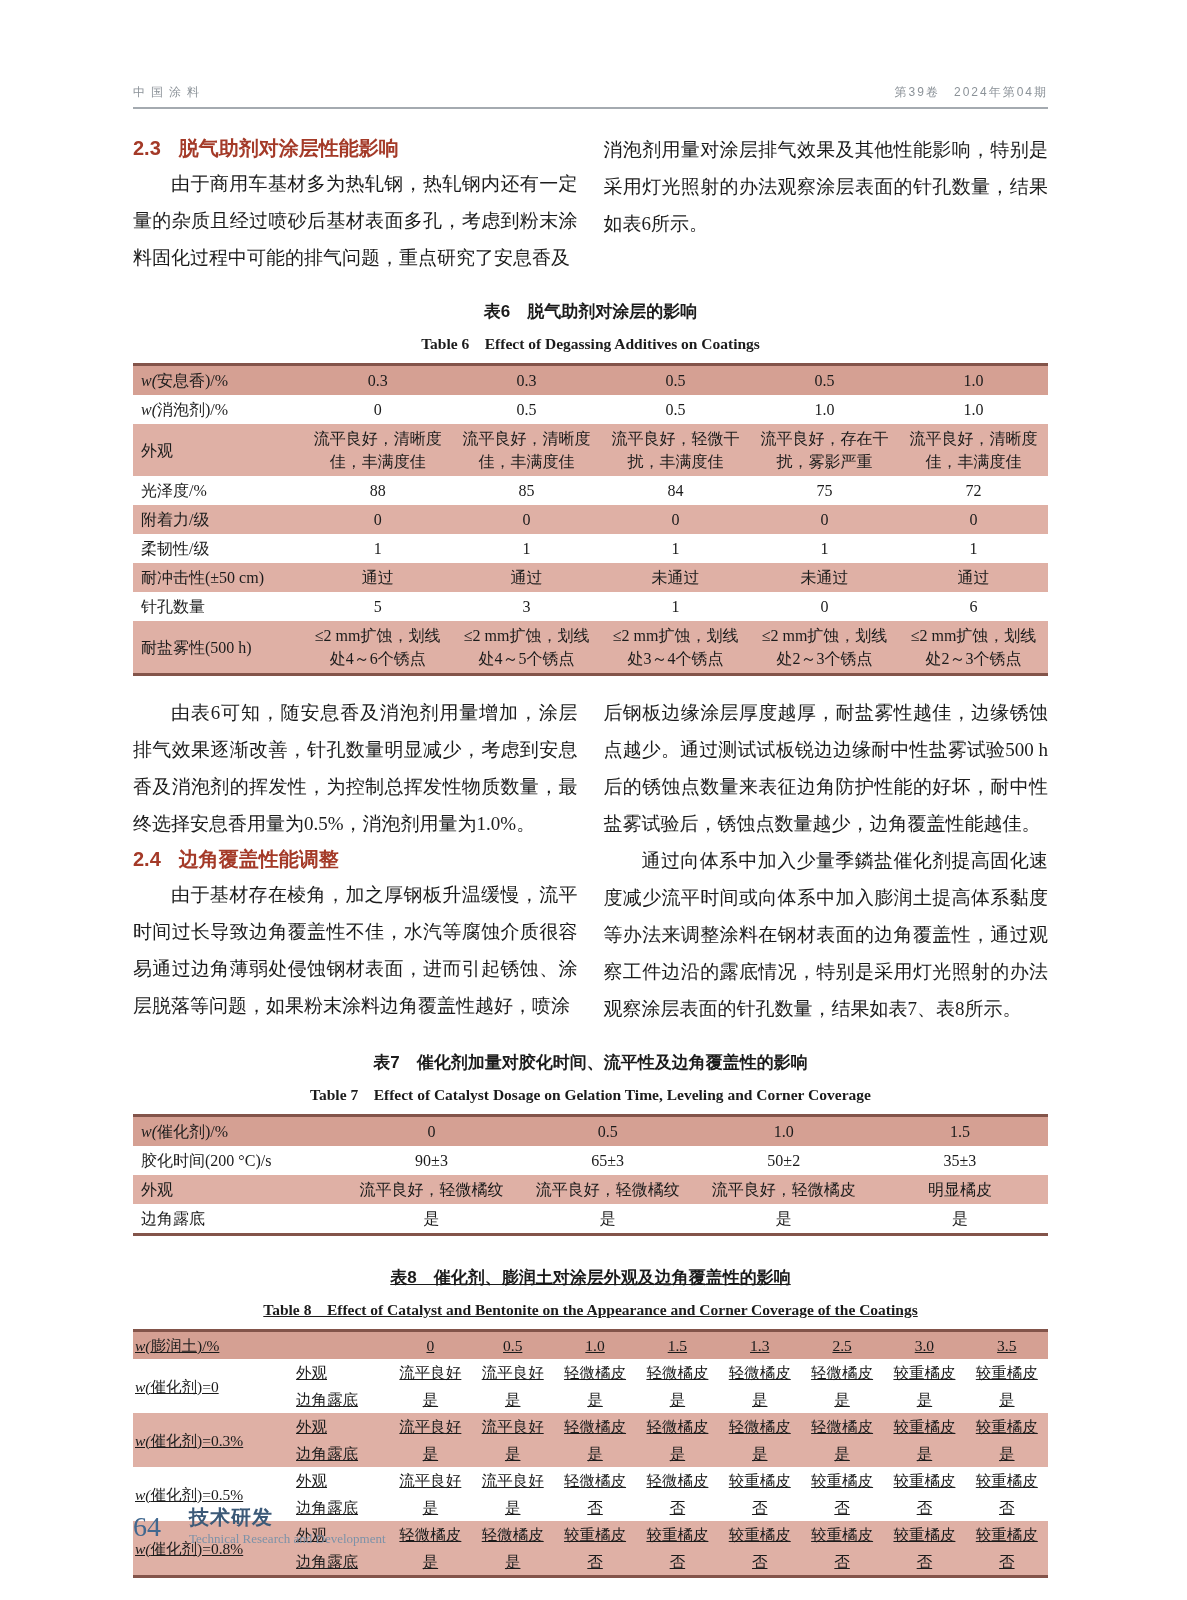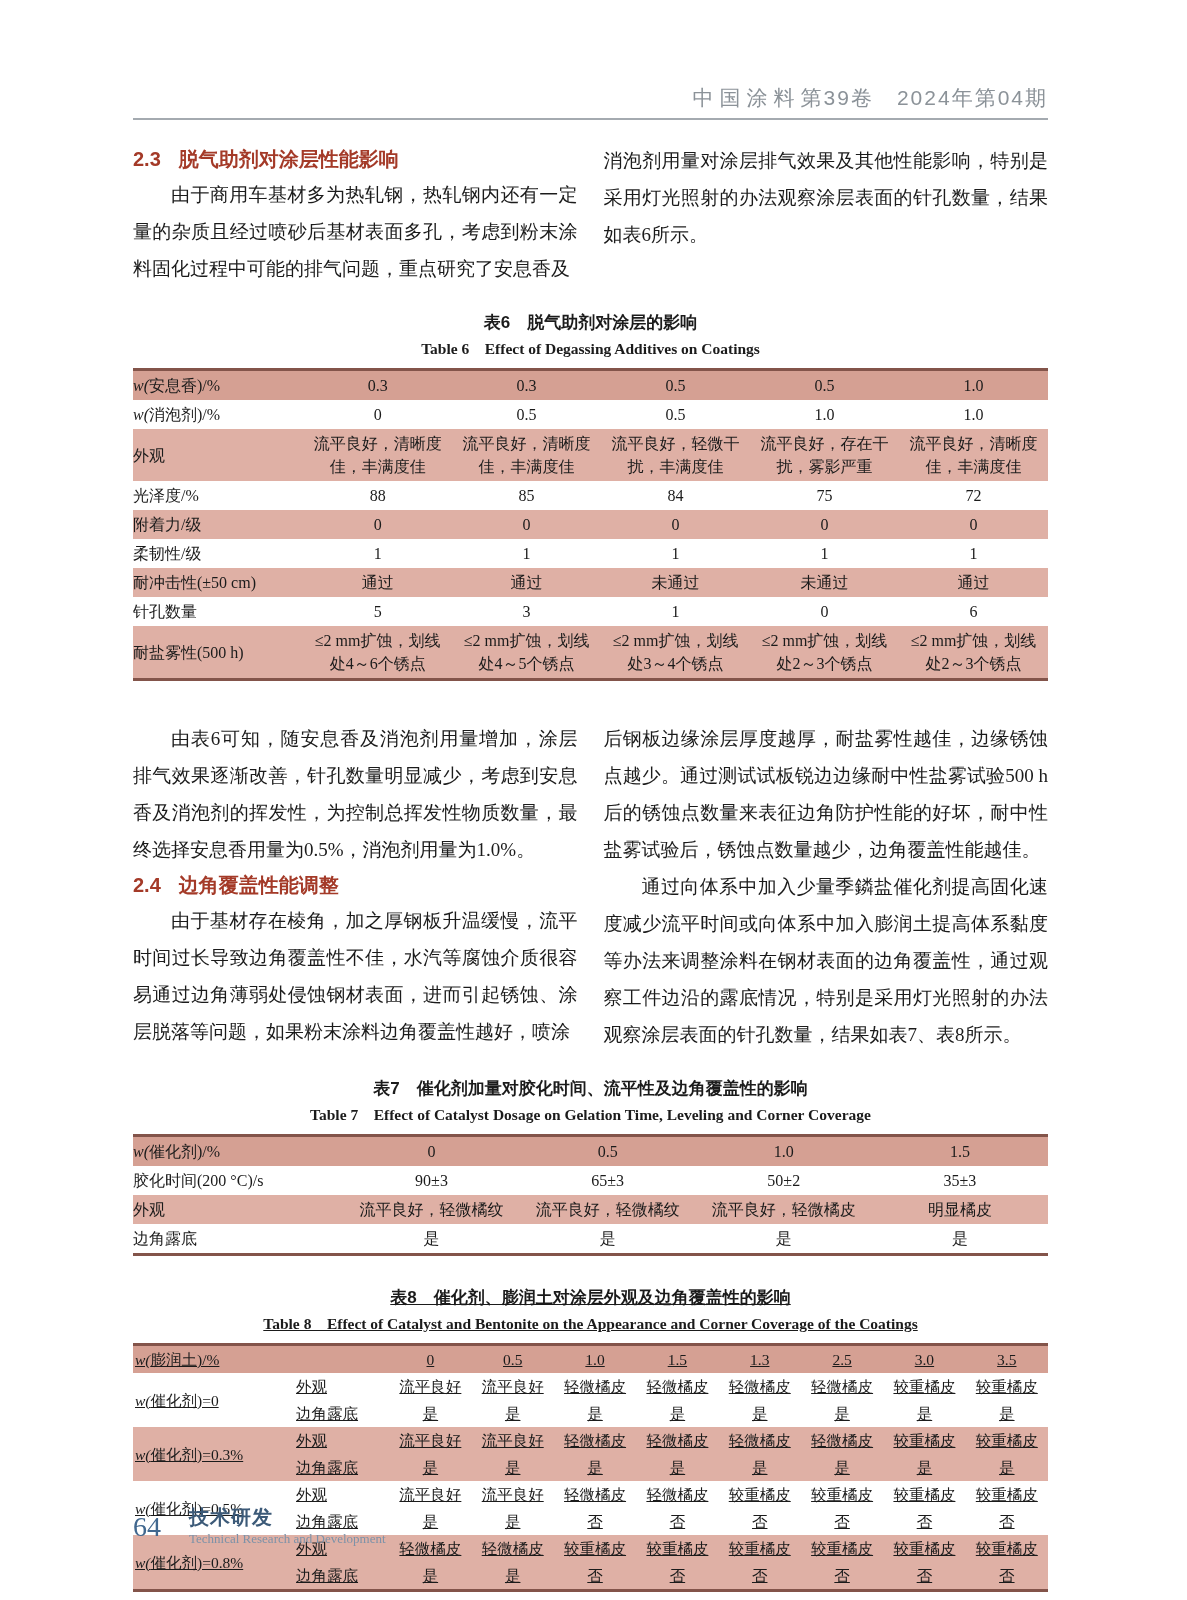--- a/index.html
+++ b/index.html
@@ -2,51 +2,51 @@
 <html lang="zh" style="--accent-red: #a43a28; --shade-head: #d5a093; --shade-row: #dfb0a5; --table-border: #83544a; --header-gray: #8b9298; --footer-blue: #41688f; --footer-dark: #3c5a78; --footer-en: #7d92a8;"><head>
 <meta charset="utf-8">
 <style>
   html,body{margin:0;padding:0;background:#ffffff;}
   body{width:1187px;height:1600px;overflow:hidden;
        font-family:"Liberation Serif","DejaVu Serif",serif;color:#1b1b1b;}
   .page{position:relative;box-sizing:border-box;width:1187px;height:1600px;
         padding:84px 139px 0 133px;}
 
   
-  .pg-header{display:flex;justify-content:flex-end;align-items:flex-end;
+  .pg-header{display:flex;justify-content:space-between;align-items:flex-end;
              font-family:"Liberation Sans","DejaVu Sans",sans-serif;
-             font-size:21px;color:var(--header-gray,#8b9298);}
+             font-size:12px;color:var(--header-gray,#8b9298);}
   .pg-header .journal{letter-spacing:6px;}
   .pg-header .issue{letter-spacing:2px;}
   .header-rule{border-bottom:2px solid #a4aab0;margin-top:6px;}
 
   
   .cols{display:flex;gap:26px;margin-top:22px;}
   .col{width:calc(50% - 13px);font-size:19px;line-height:37px;text-align:justify;}
   .para{text-indent:2em;margin:0;}
   .para.noindent{text-indent:0;}
   .sec-heading{font-family:"Liberation Sans","DejaVu Sans",sans-serif;
                font-weight:bold;font-size:20px;line-height:34px;
                color:var(--accent-red,#a43a28);}
   .sec-heading .num{margin-right:18px;}
 
   
   .tblwrap{margin-top:24px;}
   .cap-cn{text-align:center;font-weight:bold;font-size:17px;line-height:24px;
           font-family:"Liberation Sans","DejaVu Sans",sans-serif;}
   .cap-en{text-align:center;font-weight:bold;font-size:15.5px;line-height:22px;
-          margin:3px 0 8px 0;font-family:"Liberation Serif","DejaVu Serif",serif;}
+          margin:9px 0 8px 0;font-family:"Liberation Serif","DejaVu Serif",serif;}
   table.datatable{width:100%;border-collapse:collapse;table-layout:fixed;
         border-top:3px solid var(--table-border,#83544a);
         border-bottom:3px solid var(--table-border,#83544a);}
   .datatable td{text-align:center;vertical-align:middle;font-size:16px;
         line-height:23px;padding:3px 4px;word-break:break-all;}
   .datatable tr.head td{background:var(--shade-head,#d5a093);}
   .datatable tr.shaded td{background:var(--shade-row,#dfb0a5);}
-  .datatable td.label{text-align:left;padding-left:0;}
+  .datatable td.label{text-align:left;padding-left:8px;}
   .datatable td.sub{text-align:left;padding-left:2px;}
   .datatable td.wvar::first-letter{font-style:italic;}
   #table8 td{font-size:15.5px;padding:2px 2px;line-height:23px;}
 
   
   .pg-footer{position:absolute;left:133px;bottom:52px;display:flex;
              align-items:flex-start;gap:12px;}
   .pnum{font-size:28px;color:var(--footer-blue,#41688f);align-self:center;}
   .fbar{width:4px;background:var(--footer-blue,#41688f);}
   .ftext{display:flex;flex-direction:column;justify-content:center;}
@@ -160,21 +160,21 @@
             <td>≤2 mm扩蚀，划线处4～6个锈点</td>
             <td>≤2 mm扩蚀，划线处4～5个锈点</td>
             <td>≤2 mm扩蚀，划线处3～4个锈点</td>
             <td>≤2 mm扩蚀，划线处2～3个锈点</td>
             <td>≤2 mm扩蚀，划线处2～3个锈点</td>
           </tr>
         </tbody>
     </table>
   </div>
 
-  <div class="cols" style="margin-top:39px;">
+  <div class="cols" style="margin-top:18px;">
     <div class="col">
       <p class="para">由表6可知，随安息香及消泡剂用量增加，涂层排气效果逐渐改善，针孔数量明显减少，考虑到安息香及消泡剂的挥发性，为控制总挥发性物质数量，最终选择安息香用量为0.5%，消泡剂用量为1.0%。</p>
       <div class="sec-heading">
         <span class="num">2.4</span><span>边角覆盖性能调整</span>
       </div>
       <p class="para">由于基材存在棱角，加之厚钢板升温缓慢，流平时间过长导致边角覆盖性不佳，水汽等腐蚀介质很容易通过边角薄弱处侵蚀钢材表面，进而引起锈蚀、涂层脱落等问题，如果粉末涂料边角覆盖性越好，喷涂</p>
     </div>
     <div class="col">
       <p class="para noindent">后钢板边缘涂层厚度越厚，耐盐雾性越佳，边缘锈蚀点越少。通过测试试板锐边边缘耐中性盐雾试验500 h后的锈蚀点数量来表征边角防护性能的好坏，耐中性盐雾试验后，锈蚀点数量越少，边角覆盖性能越佳。</p>
       <p class="para">通过向体系中加入少量季鏻盐催化剂提高固化速度减少流平时间或向体系中加入膨润土提高体系黏度等办法来调整涂料在钢材表面的边角覆盖性，通过观察工件边沿的露底情况，特别是采用灯光照射的办法观察涂层表面的针孔数量，结果如表7、表8所示。</p>

